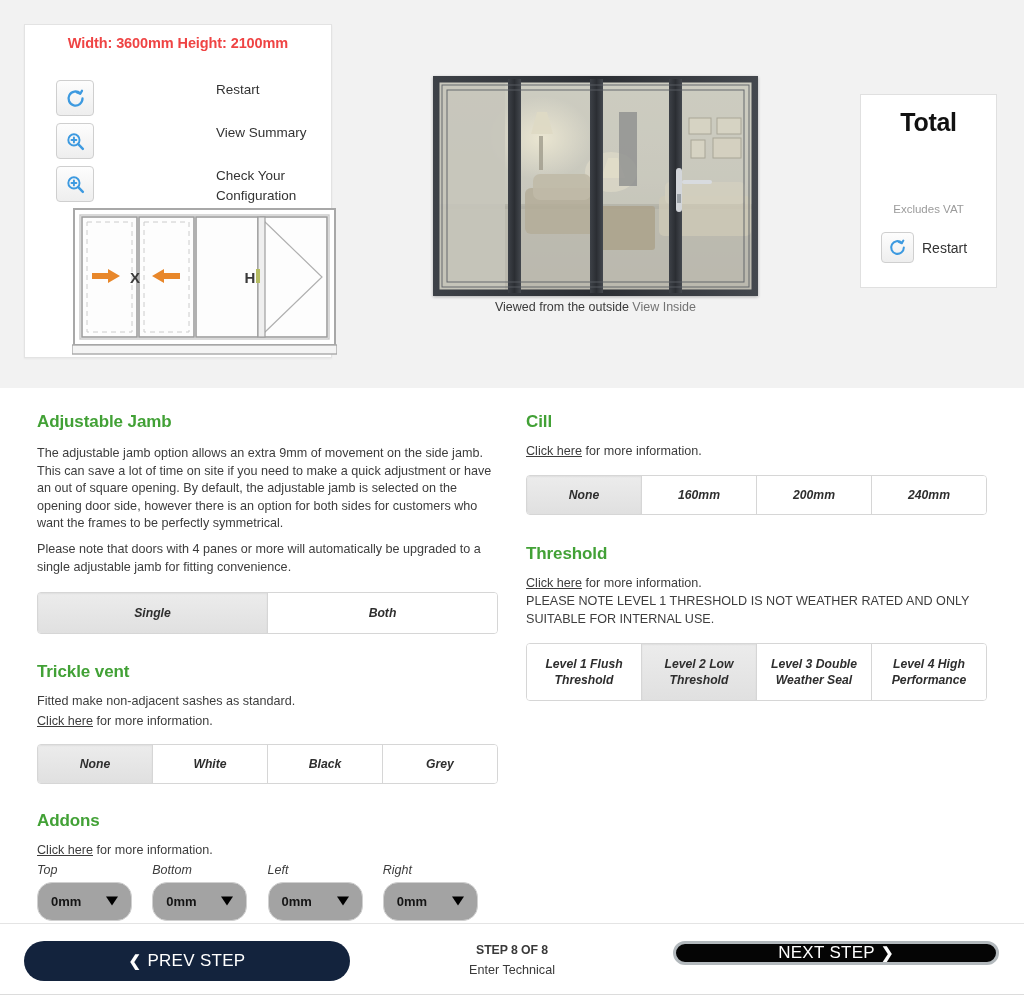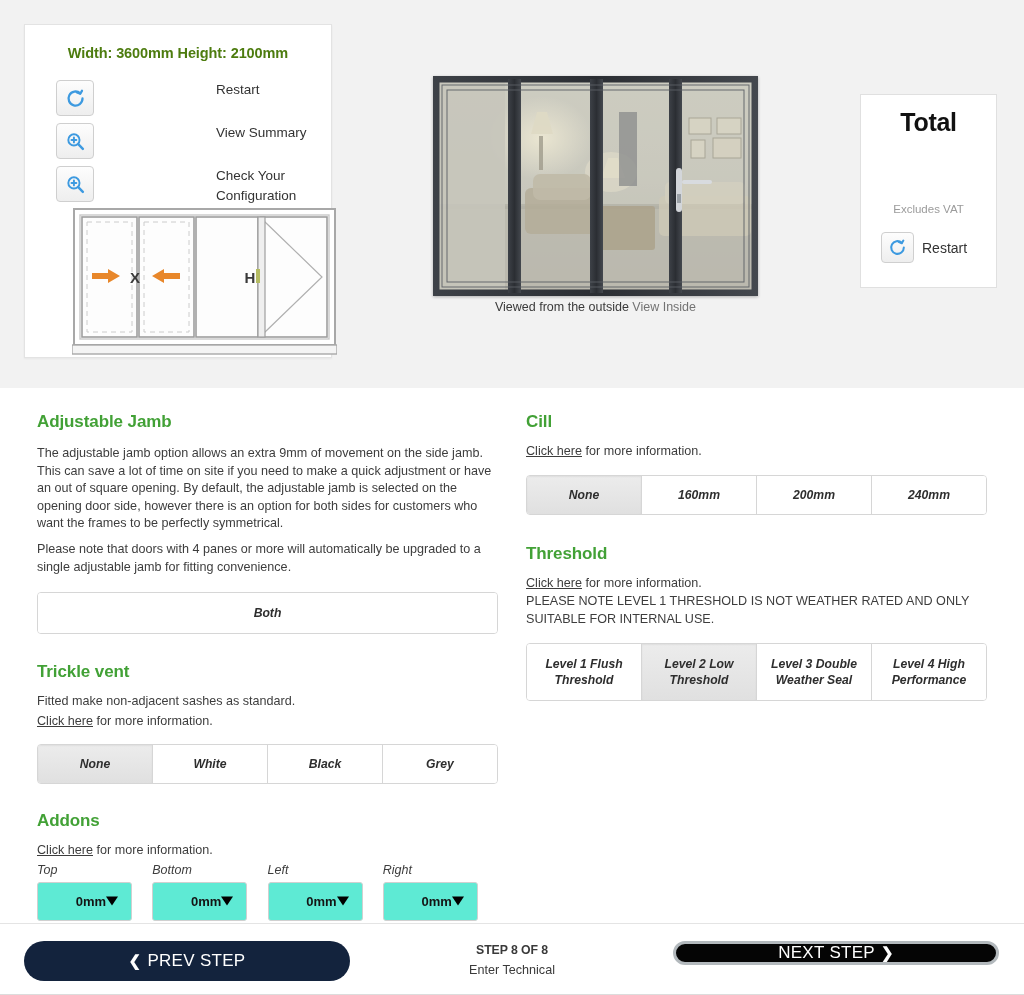--- a/index.html
+++ b/index.html
@@ -22,22 +22,22 @@
   
   .config-card {
     position:absolute; left:24px; top:24px;
     width:308px; height:334px;
     background:#ffffff;
     border:1px solid #e3e3e3;
     box-shadow:0 1px 2px rgba(0,0,0,.05);
   }
   .dims-title {
     text-align:center;
-    font-size:14.5px; font-weight:bold; color:#4d7c0f;
-    margin-top:20px; letter-spacing:-0.1px;
+    font-size:14.5px; font-weight:bold; color:#ef4444;
+    margin-top:10px; letter-spacing:-0.1px;
   }
   .action-rows { position:absolute; left:12px; top:55px; width:284px; }
   .action-row { position:relative; height:43px; }
   .icon-btn {
     position:absolute; left:19px;
     width:38px; height:36px;
     border:1px solid #cfcfcf; border-radius:4px;
     background:linear-gradient(#fdfdfd,#eeeeee);
     display:flex; align-items:center; justify-content:center;
     cursor:pointer;
@@ -139,23 +139,23 @@
   }
   .seg-group.two .seg-btn { padding:12px 4px; }
   .seg-group.tall .seg-btn { padding:12px 4px; }
 
   
   .addons-labels { display:flex; gap:0; margin-top:2px; }
   .addon-col { width:122px; }
   .addon-label { font-size:12.5px; color:#3d3d3d; margin-bottom:5px;font-style:italic; }
   .select-box {
     position:relative; width:95px; height:39px;
-    border:1px solid #d0d0d0; border-radius:3px;
-    background:#5eead4; cursor:pointer;
-    display:flex; align-items:center;justify-content:center;
+    border:1px solid #d0d0d0; border-radius:15px;
+    background:#a3a3a3; cursor:pointer;
+    display:flex; align-items:center;
   }
   .select-val {
     font-size:13px; font-weight:bold; color:#141414;
     margin-left:13px;
   }
   .select-caret {
     position:absolute; right:13px; top:50%;
     transform:translateY(-50%);
     width:0; height:0;
     border-left:6px solid transparent;
@@ -380,20 +380,21 @@
 
 <div class="options">
 
   <div class="col-left">
 
     <section>
       <h3 class="sec-title">Adjustable Jamb</h3>
       <p class="sec-body">The adjustable jamb option allows an extra 9mm of movement on the side jamb. This can save a lot of time on site if you need to make a quick adjustment or have an out of square opening. By default, the adjustable jamb is selected on the opening door side, however there is an option for both sides for customers who want the frames to be perfectly symmetrical.</p>
       <p class="sec-body" style="margin-bottom:16px">Please note that doors with 4 panes or more will automatically be upgraded to a single adjustable jamb for fitting convenience.</p>
       <div class="seg-group two">
+        <div class="seg-btn selected">Single</div>
         <div class="seg-btn">Both</div>
       </div>
     </section>
 
     <section style="margin-top:28px">
       <h3 class="sec-title tight">Trickle vent</h3>
       <p class="sec-body" style="margin-bottom:2px">Fitted make non-adjacent sashes as standard.</p>
       <p class="sec-body" style="margin-bottom:14px"><a class="inline-link">Click here</a><span> for more information.</span></p>
       <div class="seg-group">
         <div class="seg-btn selected">None</div>

